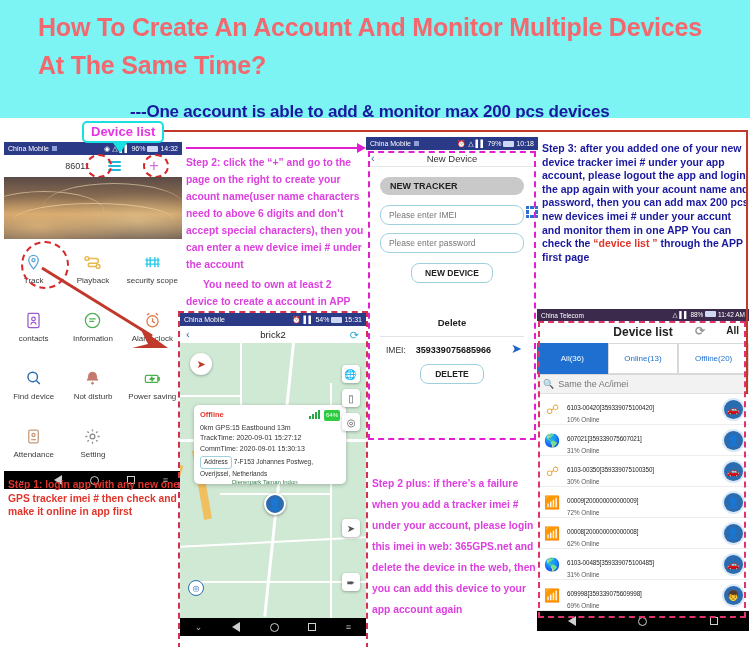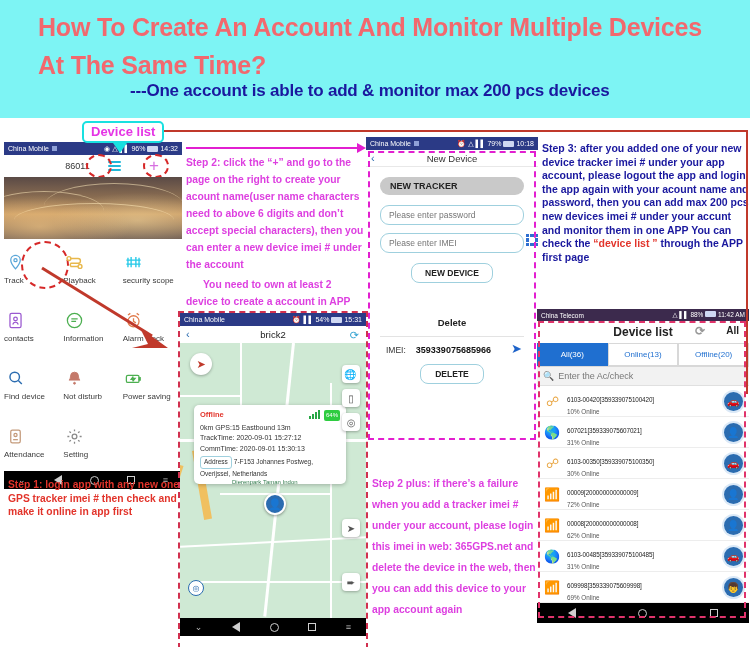--- a/index.html
+++ b/index.html
@@ -16,21 +16,21 @@
   .header {
     position:absolute; left:0; top:0; width:750px; height:118px;
     background:#7df4f4;
   }
   .hdr-title {
     position:absolute; left:38px; top:8px; width:690px;
     font-size:25px; font-weight:bold; color:#f2686e;
     line-height:38px; letter-spacing:-0.2px;
   }
   .hdr-sub {
-    position:absolute; left:130px; top:81px; width:620px;
+    position:absolute; left:130px; top:102px; width:620px;
     font-size:17px; font-weight:bold; color:#1a189e;
     letter-spacing:-0.2px;
   }
 
   
   .canvas {
     position:absolute; left:0; top:118px; width:750px; height:529px;
     background:#ffffff;
   }
 
@@ -106,21 +106,21 @@
     background:
       radial-gradient(ellipse at 20% 80%, rgba(255,210,140,.55), transparent 45%),
       radial-gradient(ellipse at 75% 70%, rgba(255,230,170,.45), transparent 45%);
   }
   .b-line{position:absolute; border-top:1px solid rgba(255,235,190,.55); border-radius:50%;}
 
   .grid {
     display:grid; grid-template-columns:repeat(3,1fr);
     grid-template-rows:repeat(4,58px);
   }
-  .gcell{ display:flex; flex-direction:column; justify-content:center; gap:3px; position:relative;}
+  .gcell{ display:flex; flex-direction:column; align-items:center; justify-content:center; gap:3px; position:relative;}
   .gicon{ width:22px; height:22px; display:flex; align-items:center; justify-content:center;}
   .glabel{ font-size:8px; color:#3a3a3a; }
   .trackring{ position:absolute; left:17px; top:2px; width:48px;height:48px; border:2px dashed #d62828; border-radius:50%;}
 
   .navbar{
     height:18px; background:#000; display:flex; align-items:center;
     justify-content:space-around; color:#bbb; font-size:9px;
   }
   .nav-tri{ width:0;height:0;border-top:5px solid transparent;border-bottom:5px solid transparent;border-right:8px solid #cfcfcf;}
   .nav-cir{ width:9px;height:9px;border:1.5px solid #cfcfcf;border-radius:50%;}
@@ -274,21 +274,21 @@
   .p4-status{
     height:12px; background:#3c2a4d; color:#fff; font-size:6.5px;
     display:flex; align-items:center; justify-content:space-between; padding:0 4px;
   }
   .p4-head{
     height:22px; display:flex; align-items:center; justify-content:center;
     position:relative; font-size:12px; font-weight:bold; color:#222;
   }
   .p4-refresh{ position:absolute; right:44px; top:3px; font-size:12px; color:#999;}
   .p4-all{ position:absolute; right:10px; top:4px; font-size:10px; color:#222;}
-  .tabs{ display:flex; height:24px; border-bottom:1px solid #d8d8d8;}
+  .tabs{ display:flex; height:32px; border-bottom:1px solid #d8d8d8;}
   .tab{
     flex:1; display:flex; align-items:center; justify-content:center;
     font-size:8px; color:#1f6fd0; border:1px solid #d8d8d8; background:#fff;
   }
   .tab.active{ background:#1f6fd0; color:#fff; border-color:#1f6fd0;}
   .searchbar{
     height:19px; display:flex; align-items:center; gap:4px; padding:0 6px;
     background:#f2f2f2; color:#777; font-size:9px; border-bottom:1px solid #e0e0e0;
   }
   .dev-row{
@@ -503,38 +503,38 @@
         </span>
       </div>
 
       <div class="p2-title">
         <span class="p2-back">‹</span>
         <span>New Device</span>
       </div>
 
       <div class="p2-body">
         <div class="newtracker">NEW TRACKER</div>
-
-        <div class="inputrow">
-          <input class="p2-input" placeholder="Please enter password" style="">
-        </div>
 
         <div class="inputrow">
           <input class="p2-input" placeholder="Please enter IMEI" style="">
           <span class="qr">
             <i></i>
               <i></i>
               <i></i>
               <i></i>
               <i></i>
               <i></i>
               <i></i>
               <i></i>
               <i></i>
           </span>
+        </div>
+
+        <div class="inputrow">
+          <input class="p2-input" placeholder="Please enter password" style="">
         </div>
 
         <div class="newdev-btn">NEW DEVICE</div>
 
         <div class="delete-h">Delete</div>
         <div class="p2-hr"></div>
 
         <div class="imei-row">
           <span class="imei-lbl">IMEI:</span>
           <span class="imei-val">359339075685966</span>
@@ -648,21 +648,21 @@
       </div>
 
       <div class="tabs">
         <div class="tab active">All(36)</div>
         <div class="tab">Online(13)</div>
         <div class="tab">Offline(20)</div>
       </div>
 
       <div class="searchbar">
         <span>🔍</span>
-        <span>Enter the Ac/check</span>
+        <span>Same the Ac/imei</span>
       </div>
 
       <div class="dev-row">
         <span class="dev-ic" style="color:#e8a33d;">☍</span>
         <span class="dev-txt">
           <span class="dev-name">6103-00420[359339075100420]</span>
           <span class="dev-stat" style="display:block;">10%  Online</span>
         </span>
         <span class="dev-av">🚗</span>
       </div>

